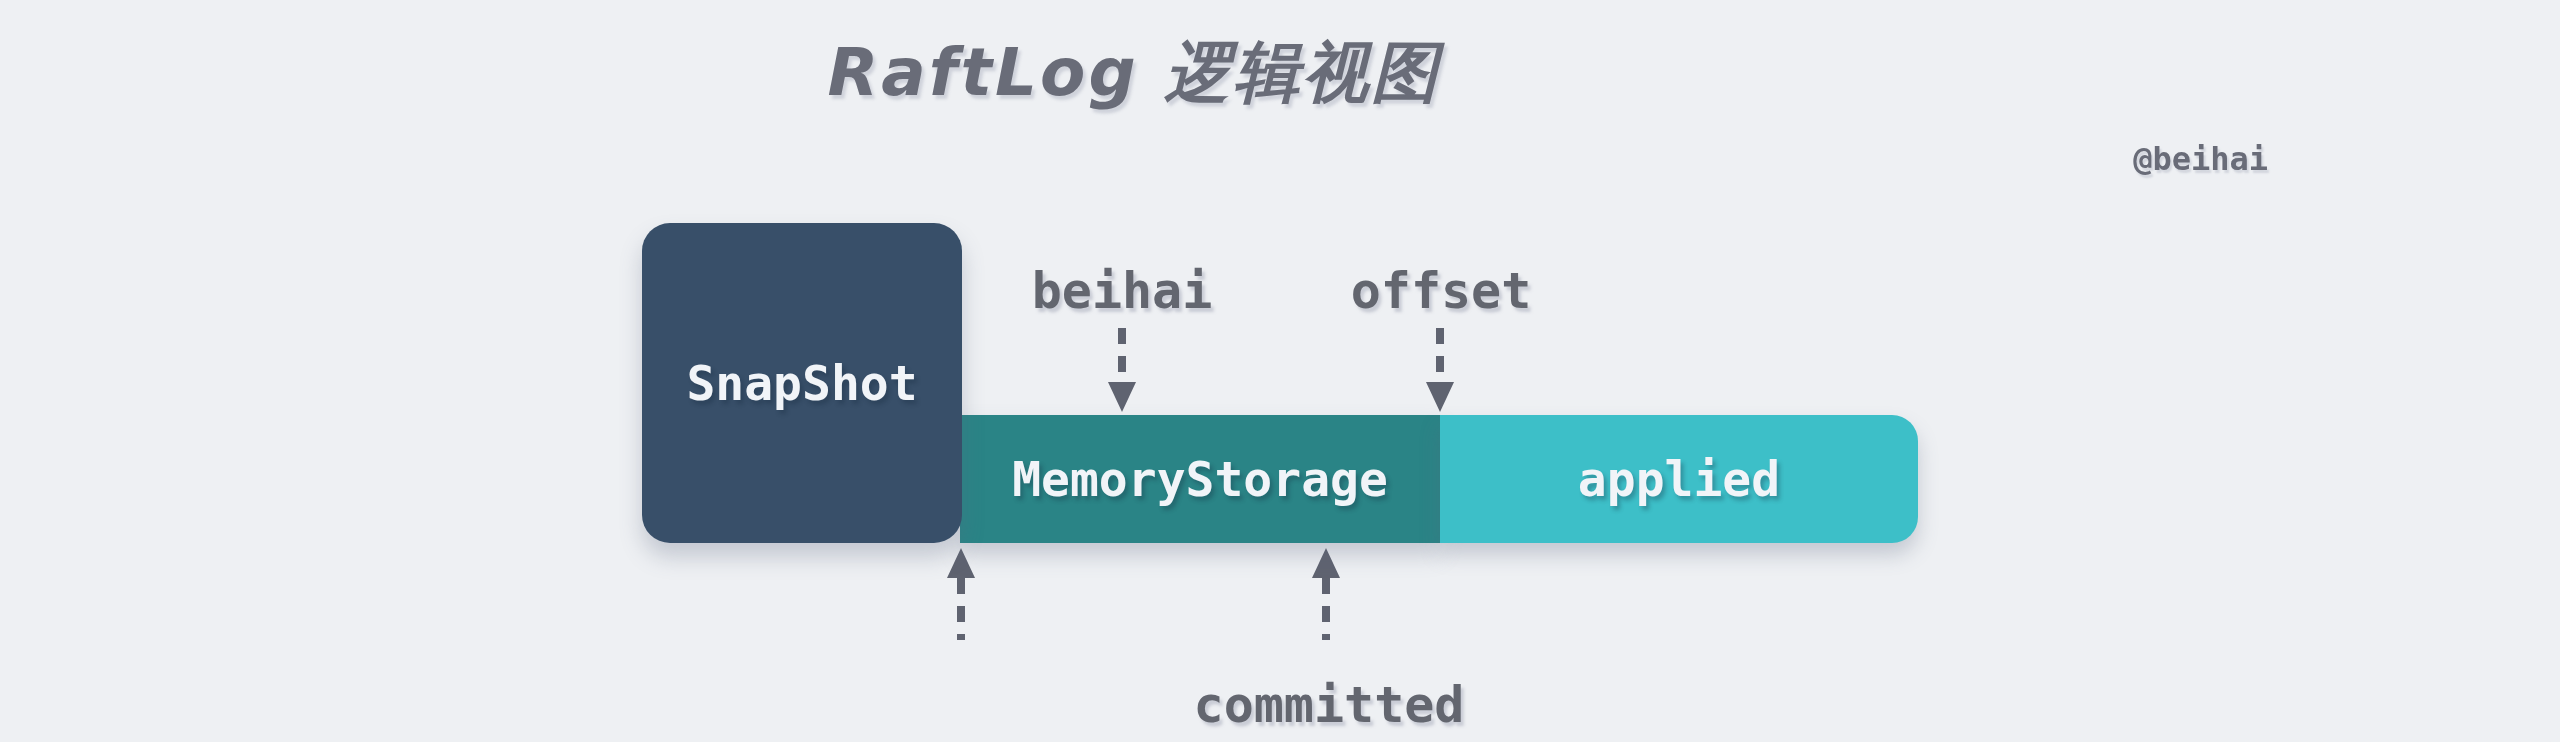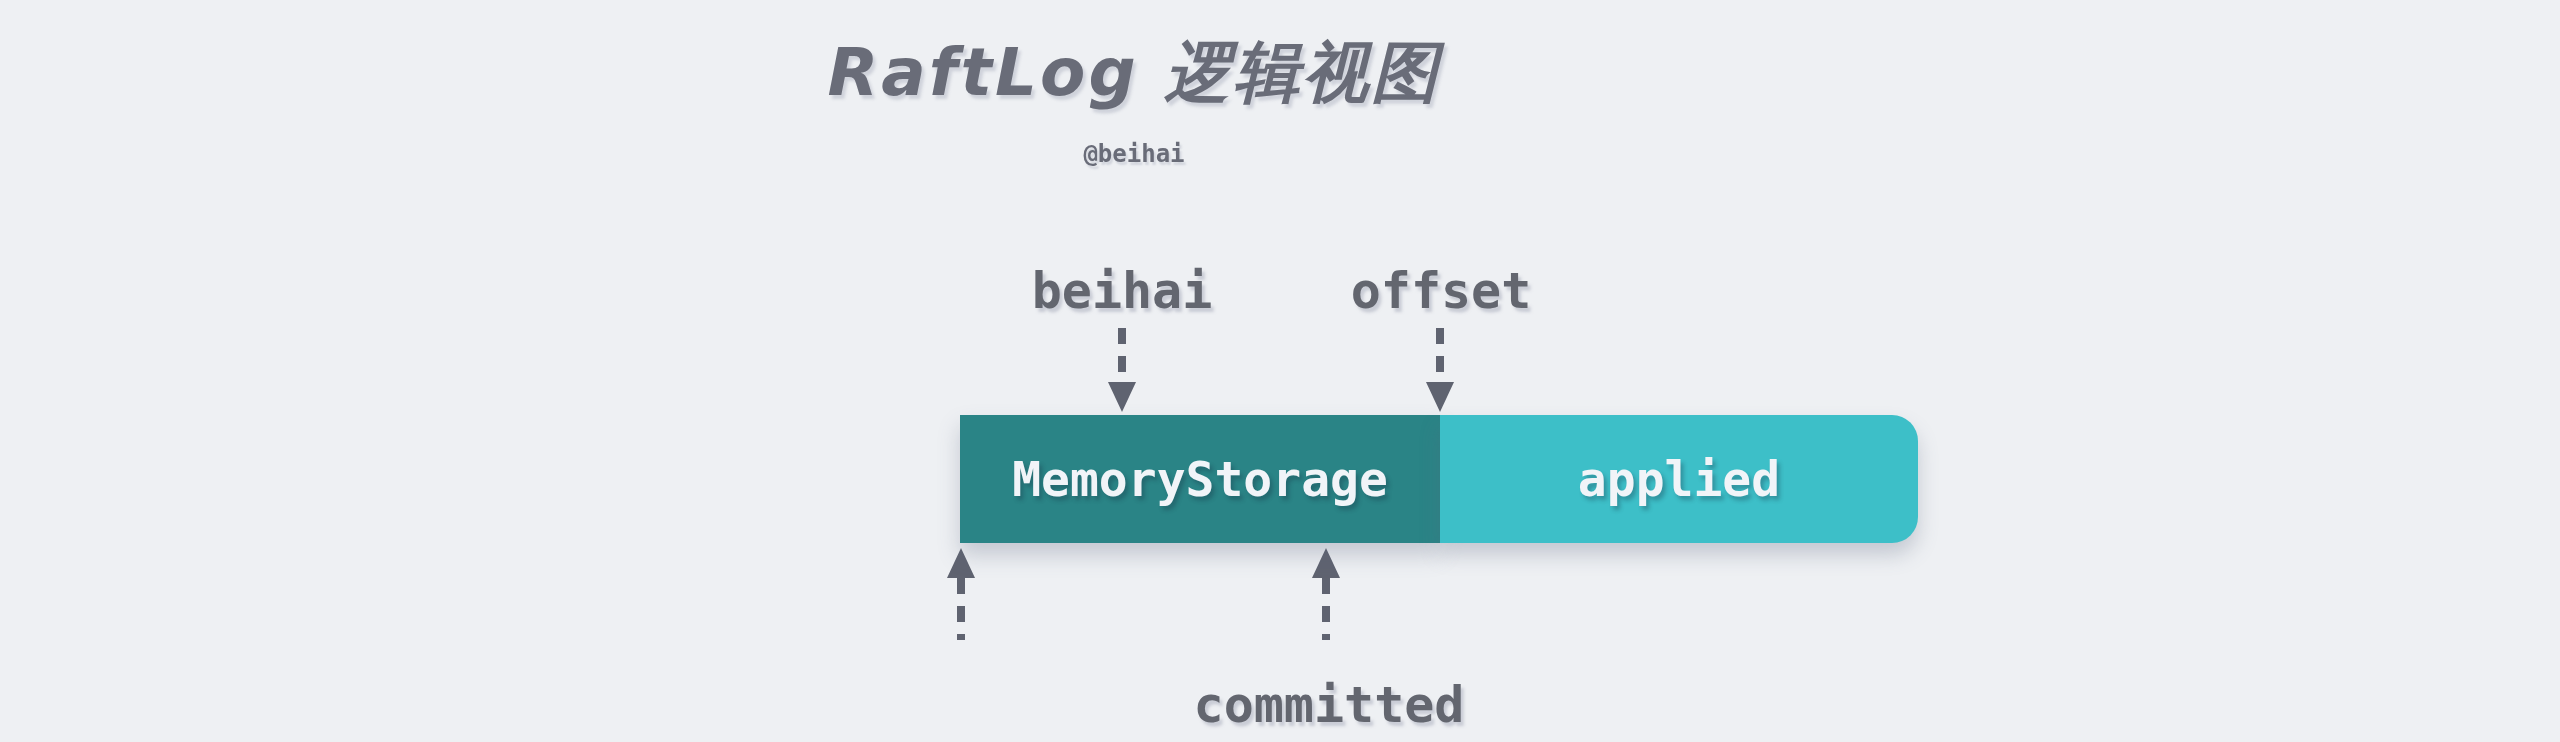--- a/index.html
+++ b/index.html
@@ -28,22 +28,22 @@
     position:absolute;left:0;right:0;top:28px;
     text-align:center;
     font-family:"DejaVu Sans","Liberation Sans",sans-serif;
     font-size:66px;font-weight:bold;font-style:italic;
     letter-spacing:3px;
     color:var(--heading);
     text-shadow:3px 4px 3px rgba(170,175,190,0.45);
   }
   .author{
     position:absolute;left:0;right:0;top:140px;
-    text-align:center;
-    font-size:24px;font-weight:bold;
+    text-align:right;
+    font-size:32px;font-weight:bold;
     color:var(--heading);
     text-shadow:2px 3px 2px rgba(170,175,190,0.4);
   }
   .box{
     position:absolute;
     display:flex;align-items:center;justify-content:center;
     color:var(--box-text);
     font-weight:bold;
     text-shadow:3px 4px 4px rgba(20,40,60,0.30);
   }
@@ -95,20 +95,23 @@
   .head-up{border-bottom:30px solid var(--arrow);}
 </style>
 </head>
 <body>
 
 <div class="canvas">
 
   <div class="title">RaftLog 逻辑视图</div>
   <div class="author">@beihai</div>
 
+  <div class="box snapshot">
+    <span>SnapShot</span>
+  </div>
   <div class="box memory">
     <span>MemoryStorage</span>
   </div>
   <div class="box unstable">
     <span>applied</span>
   </div>
 
   <div class="ptr-label" style="left:1122px;top:262px;">beihai</div>
   <div class="arrow-line" style="left:1122px;top:328px;height:56px;"></div>
   <div class="arrow-head head-down" style="left:1122px;top:382px;"></div>

